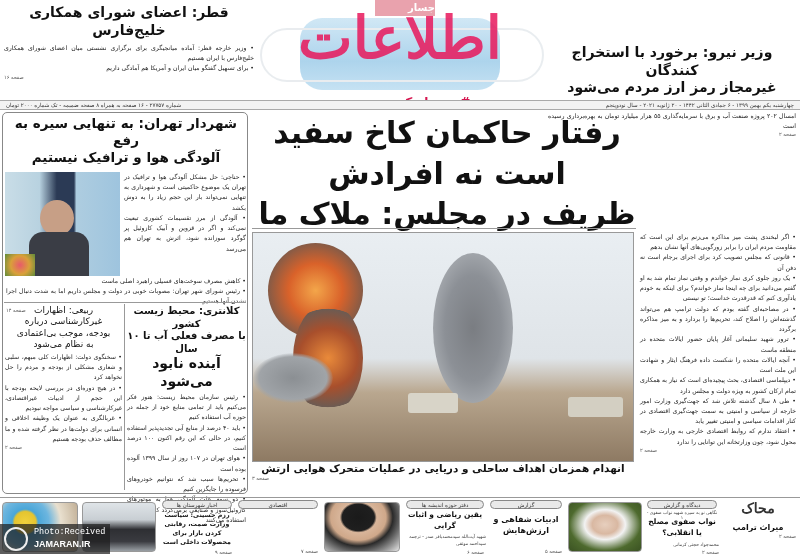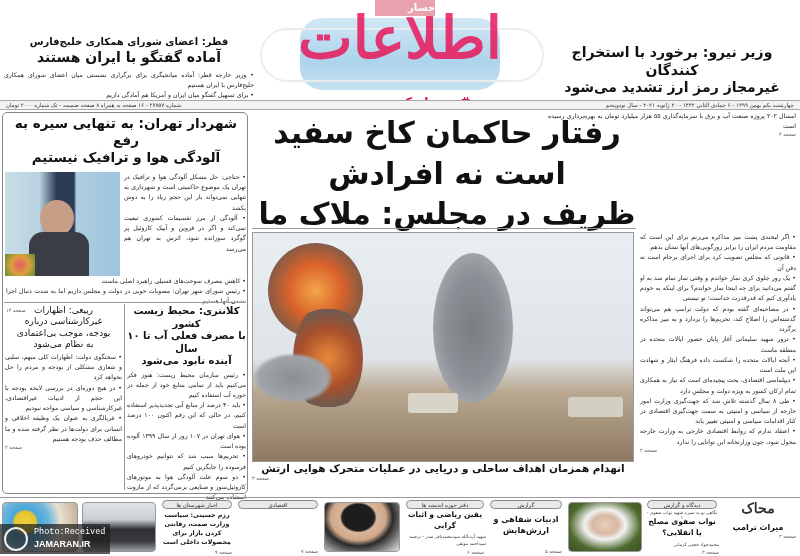--- a/index.html
+++ b/index.html
@@ -42,28 +42,27 @@
 
 <div id="masthead" class="abs">
   <div id="mask"></div>
   <div id="logo">اطلاعات</div>
   <div id="logo-tag">جسار</div>
 </div>
 <div id="hashtag" class="abs">#من_ماسک_می زنم</div>
 
 <div class="abs" style="left:548px; top:4px; width:248px;margin-top:40px;">
   <div class="hl" style="font-size:14px;">وزیر نیرو: برخورد با استخراج کنندگان</div>
-  <div class="hl" style="font-size:14px;">غیرمجاز رمز ارز تشدید می‌شود</div>
+  <div class="hl" style="font-size:14px;">غیرمجاز رمز ارز مردم می‌شود</div>
   <div class="body-txt" style="margin-top:4px;">• دکتر اردکانیان در مراسم بهره‌برداری از طرح‌های صنعت آب و برق استان‌های کرمان و یزد: امسال ۲۰۲ پروژه صنعت آب و برق با سرمایه‌گذاری ۵۵ هزار میلیارد تومان به بهره‌برداری رسیده است</div>
   <div class="page-ref">صفحه ۲</div>
 </div>
 
 <div class="abs" style="left:4px; top:4px; width:250px;">
-  <div class="hl" style="font-size:10px;margin-top:32px;">قطر: اعضای شورای همکاری خلیج‌فارس</div>
-  <div class="hl" style="font-size:14px;">آماده گفتگو با ایران هستند</div>
+  <div class="hl" style="font-size:14px;">قطر: اعضای شورای همکاری خلیج‌فارس</div>
   <div class="body-txt" style="margin-top:4px;">• وزیر خارجه قطر: آماده میانجیگری برای برگزاری نشستی میان اعضای شورای همکاری خلیج‌فارس با ایران هستیم</div>
   <div class="body-txt">• برای تسهیل گفتگو میان ایران و آمریکا هم آمادگی داریم</div>
   <div class="page-ref" style="text-align:left;">صفحه ۱۶</div>
 </div>
 
 <div id="date-bar" class="abs">
   <span class="date-txt" style="right:6px;">چهارشنبه یکم بهمن ۱۳۹۹ - ۶ جمادی الثانی ۱۴۴۲ - ۲۰ ژانویه ۲۰۲۱ - سال نودوپنجم</span>
   <span class="date-txt" style="left:6px;">شماره ۲۷۷۵۷ - ۱۶ صفحه به همراه ۸ صفحه ضمیمه - تک شماره ۲۰۰۰ تومان</span>
 </div>
 
@@ -122,21 +121,21 @@
   <div class="body-txt">• رئیس شورای شهر تهران: مصوبات خوبی در دولت و مجلس داریم اما به شدت دنبال اجرا نشدن آنها هستیم</div>
   <div class="page-ref" style="text-align:left;">صفحه ۱۴</div>
 </div>
 
 <div class="abs rule" style="left:4px; top:302px; width:242px; height:1px;"></div>
 <div class="abs rule" style="left:124px; top:304px; width:1px; height:186px;"></div>
 
 <div class="abs" style="left:127px; top:305px; width:119px;">
   <div class="hl" style="font-size:10px;">کلانتری: محیط زیست کشور</div>
   <div class="hl" style="font-size:10px;">با مصرف فعلی آب تا ۱۰ سال</div>
-  <div class="hl" style="font-size:10px;">آینده نابود می‌شود</div>
+  <div class="hl" style="font-size:14px;">آینده نابود می‌شود</div>
   <div class="body-txt" style="margin-top:2px;">• رئیس سازمان محیط زیست: هنوز فکر می‌کنیم باید از تمامی منابع خود از جمله در حوزه آب استفاده کنیم</div>
   <div class="body-txt">• باید ۴۰ درصد از منابع آبی تجدیدپذیر استفاده کنیم، در حالی که این رقم اکنون ۱۰۰ درصد است</div>
   <div class="body-txt">• هوای تهران در ۱۰۷ روز از سال ۱۳۹۹ آلوده بوده است</div>
   <div class="body-txt">• تحریم‌ها سبب شد که نتوانیم خودروهای فرسوده را جایگزین کنیم</div>
   <div class="body-txt">• دو سوم علت آلودگی هوا به موتورهای کازوئیل‌سوز و صنایعی برمی‌گردد که از مازوت استفاده می‌کنند</div>
   <div class="page-ref" style="text-align:left;">صفحه ۱۴</div>
 </div>
 
 <div class="abs" style="left:5px; top:305px; width:117px;">
   <div class="hl" style="font-size:9px; font-weight:normal;">ربیعی: اظهارات</div>

